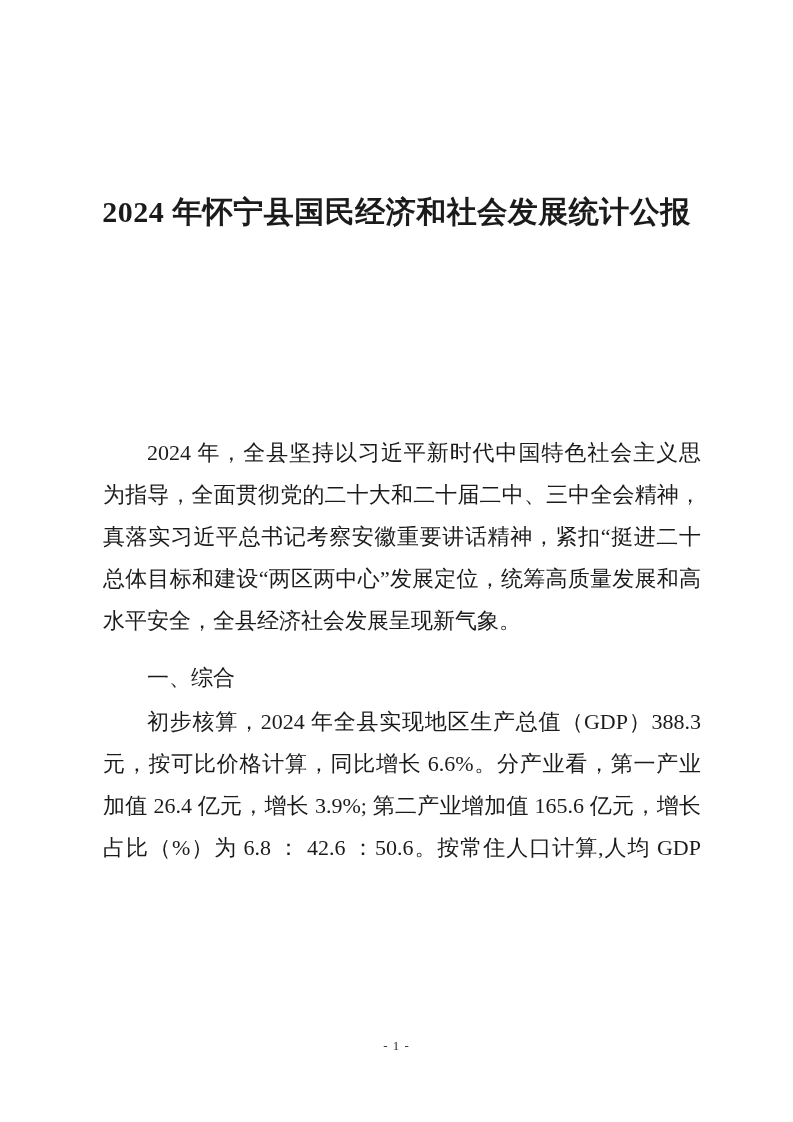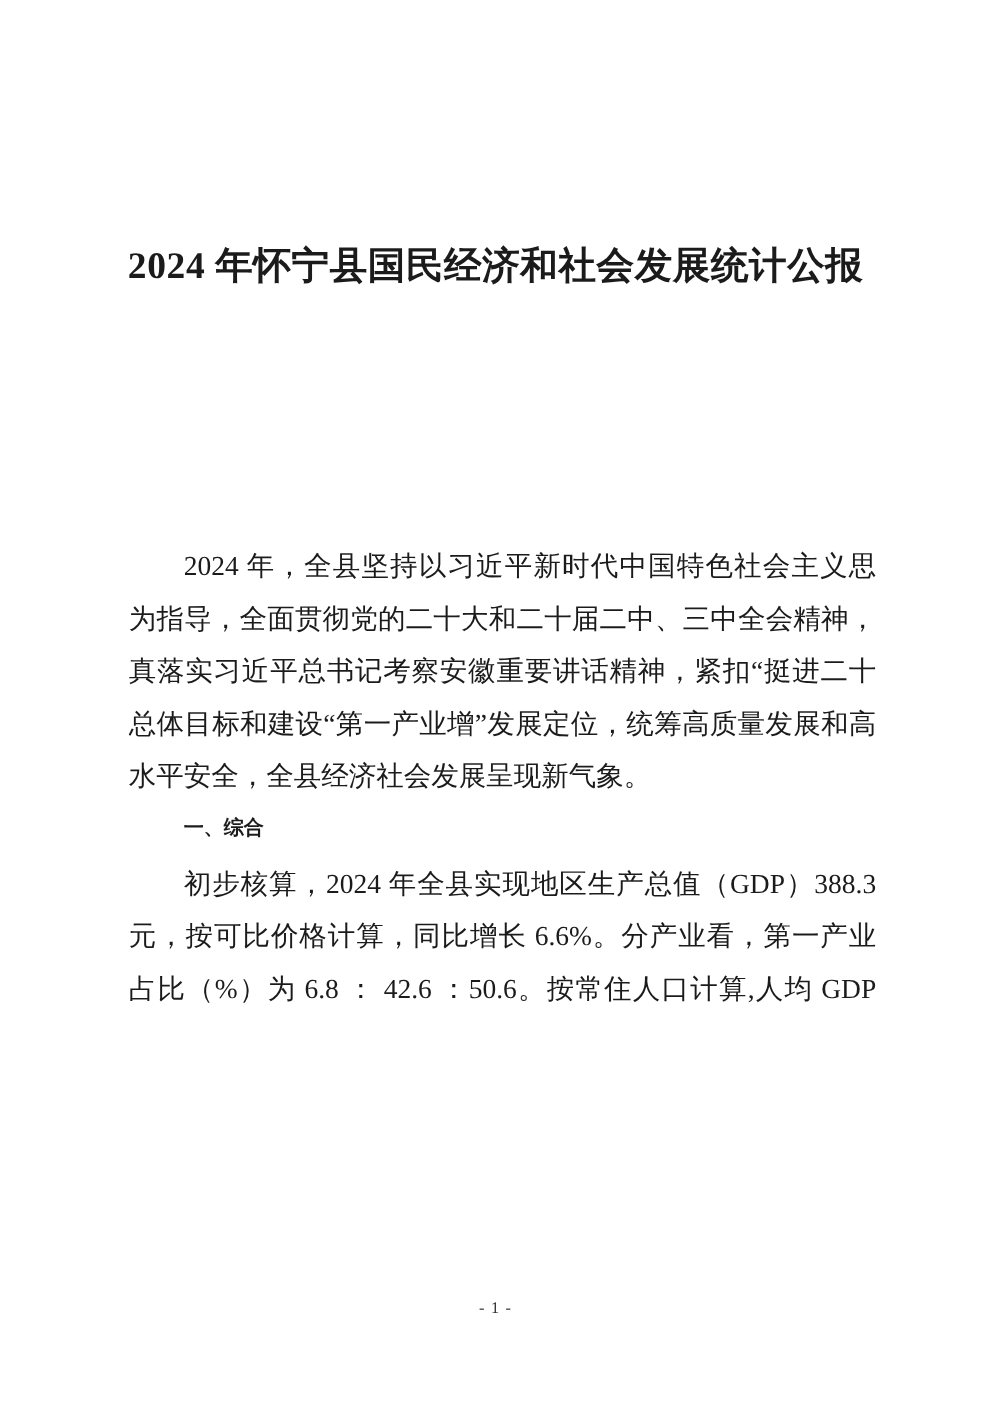--- a/index.html
+++ b/index.html
@@ -68,24 +68,25 @@
   .line.end {
     text-align: right;
     text-align-last: left;
   }
   .line.indent {
     text-indent: 44px;
   }
   .section-heading {
     height: 42px;
     line-height: 42px;
+    margin-top: 15px;
     margin-bottom: 2px;
     text-indent: 44px;
-    font-size: 16px;
-    font-weight: 700;
+    font-size: 22px;
+    font-weight: 400;
     font-family: "Liberation Sans", "DejaVu Sans", sans-serif;
   }
   .footer {
     position: absolute;
     top: 1038px;
     left: 0;
     width: 100%;
     text-align: center;
     font-size: 13px;
     color: #333333;
@@ -100,29 +101,30 @@
   <div class="doc-title">2024 年怀宁县国民经济和社会发展统计公报</div>
 
 
 
   <div class="body-text">
 
     <div>
       <div class="line fill indent">2024 年，全县坚持以习近平新时代中国特色社会主义思想</div>
       <div class="line fill">为指导，全面贯彻党的二十大和二十届二中、三中全会精神，认</div>
       <div class="line fill">真落实习近平总书记考察安徽重要讲话精神，紧扣“挺进二十强”</div>
-      <div class="line fill">总体目标和建设“第一产业增”发展定位，统筹高质量发展和高</div>
+      <div class="line fill">总体目标和建设“两区两中心”发展定位，统筹高质量发展和高</div>
       <div class="line end">水平安全，全县经济社会发展呈现新气象。</div>
     </div>
 
     <div class="section-heading">一、综合</div>
 
     <div>
       <div class="line fill indent">初步核算，2024 年全县实现地区生产总值（GDP）388.3 亿</div>
       <div class="line fill">元，按可比价格计算，同比增长 6.6%。分产业看，第一产业增</div>
+      <div class="line fill">加值 26.4 亿元，增长 3.9%; 第二产业增加值 165.6 亿元，增长</div>
       <div class="line fill">占比（%）为 6.8 ： 42.6 ：50.6。按常住人口计算,人均 GDP 为</div>
     </div>
 
   </div>
 
   <div class="footer">- 1 -</div>
 
 </div>
 
 </body></html>

